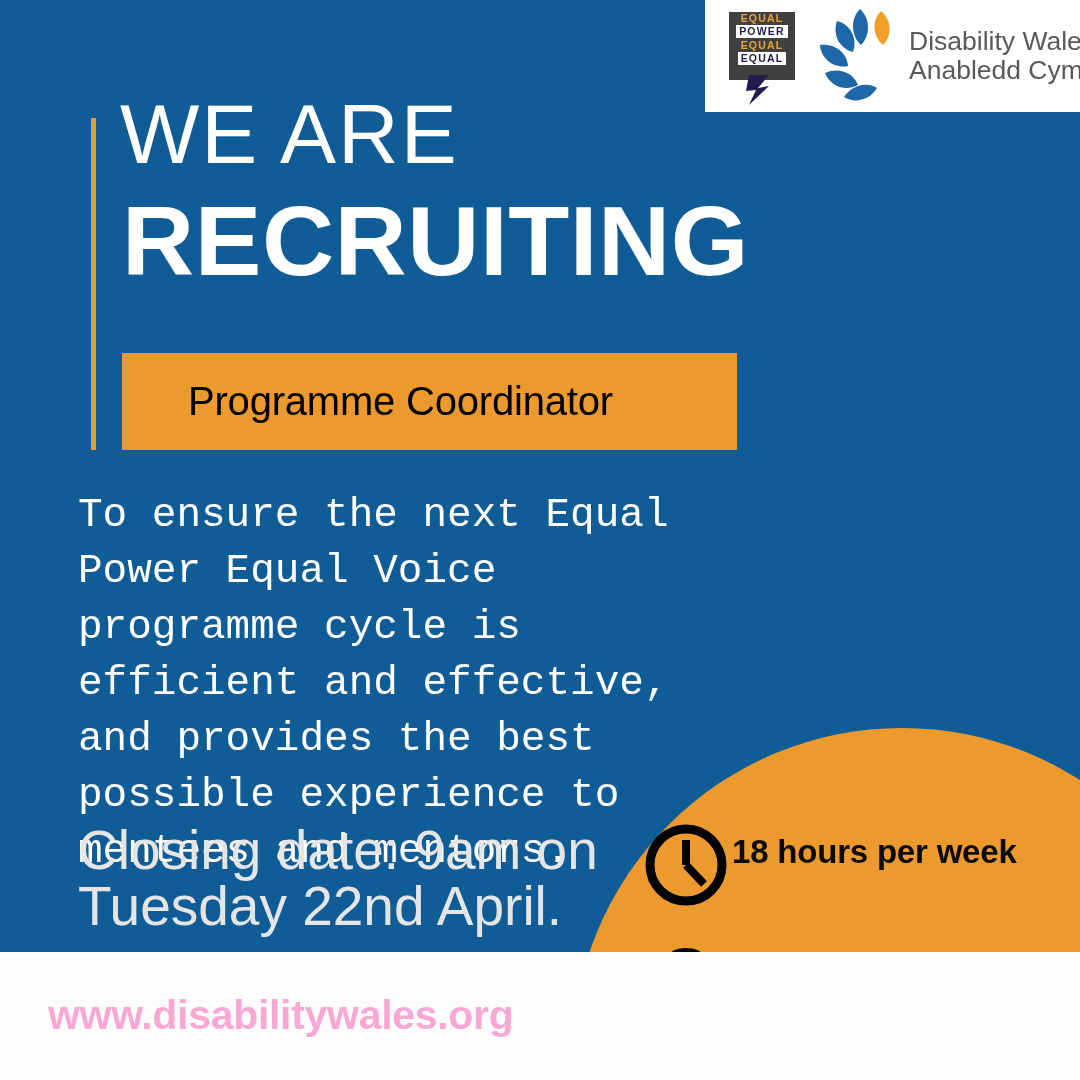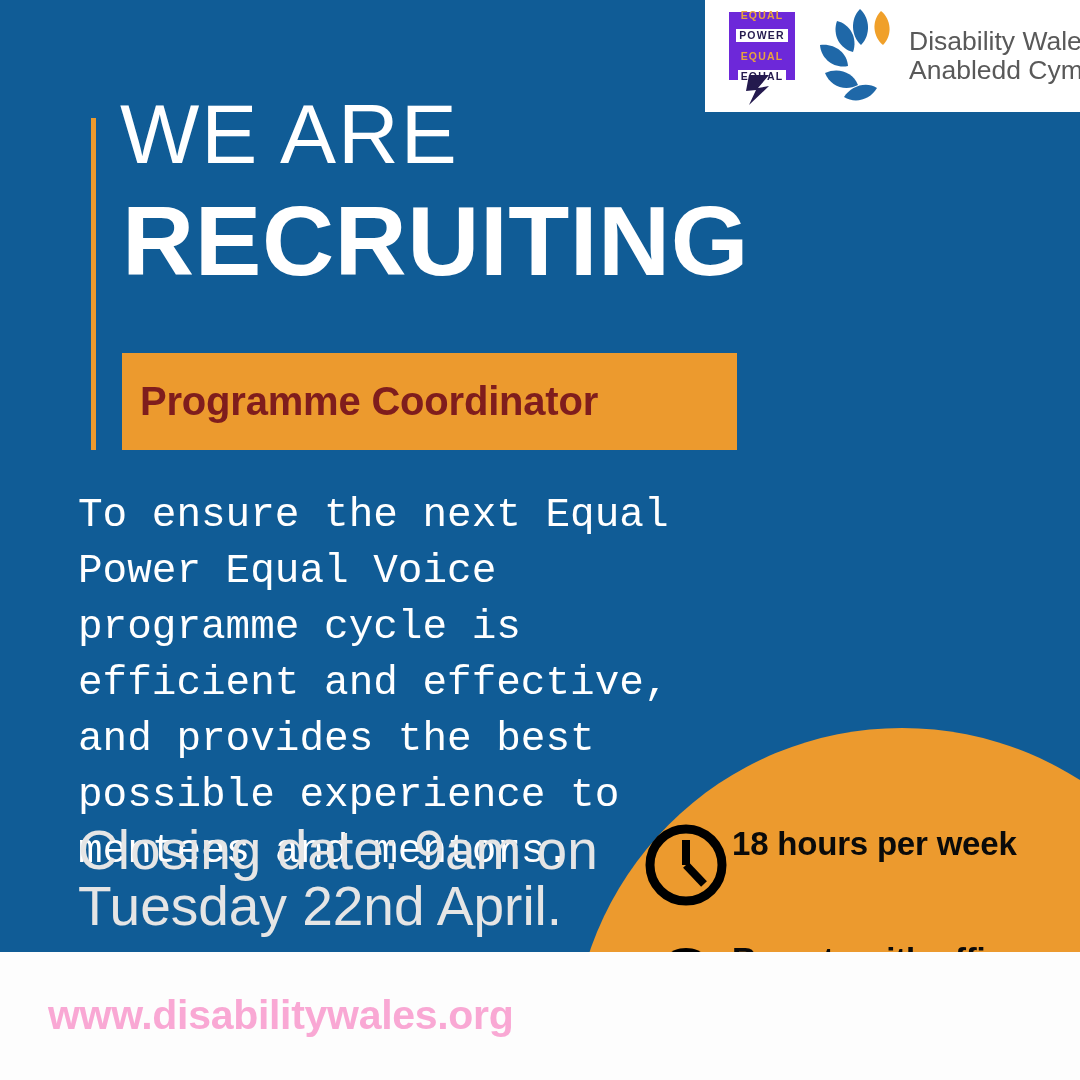--- a/index.html
+++ b/index.html
@@ -36,26 +36,26 @@
     width: 72px;
     height: 95px;
     flex: none;
   }
   .epev-bubble {
     position: absolute;
     left: 2px;
     top: 3px;
     width: 66px;
     height: 68px;
-    background: #6d28d9;
+    background: #404040;
     display: flex;
     flex-direction: column;
     align-items: center;
-    justify-content: center;
-    gap: 8px;
+    justify-content: flex-start;
+    gap: 1px;
   }
   .epev-line {
     font-size: 10.5px;
     font-weight: bold;
     letter-spacing: 1.2px;
     line-height: 1;
     font-family: "Liberation Sans", sans-serif;
   }
   .epev-line.orange { color: #E8A33D; padding: 1px 2px; }
   .epev-line.boxed {
@@ -130,25 +130,26 @@
     top: 353px;
     width: 615px;
     height: 97px;
     background: #EC9A2E;
     display: flex;
     align-items: center;
     padding-left: 18px;
     box-sizing: border-box;
   }
   .title-bar-text {
-    color: #7f1d1d;
+    color: #000000;
     font-size: 40px;
-    font-weight: bold;
+    font-weight: normal;
     font-family: "Liberation Sans", sans-serif;
     letter-spacing: -0.2px;
+    margin-left: 48px;
   }
 
   
   .body-copy {
     position: absolute;
     left: 78px;
     top: 487px;
     width: 660px;
     color: #ffffff;
     font-size: 41px;
@@ -217,20 +218,21 @@
     padding-top: 4px;
   }
   .info-text {
     color: #0A0A0A;
     font-size: 33px;
     font-weight: bold;
     line-height: 44px;
     font-family: "Liberation Sans", sans-serif;
     padding-top: 4px;
     letter-spacing: -0.2px;
+    margin-top: 8px;
   }
   .info-row.pin .info-icon { padding-top: 12px; }
 </style>
 </head>
 <body>
 
 <div id="poster">
 
   <div class="info-circle"></div>
 

